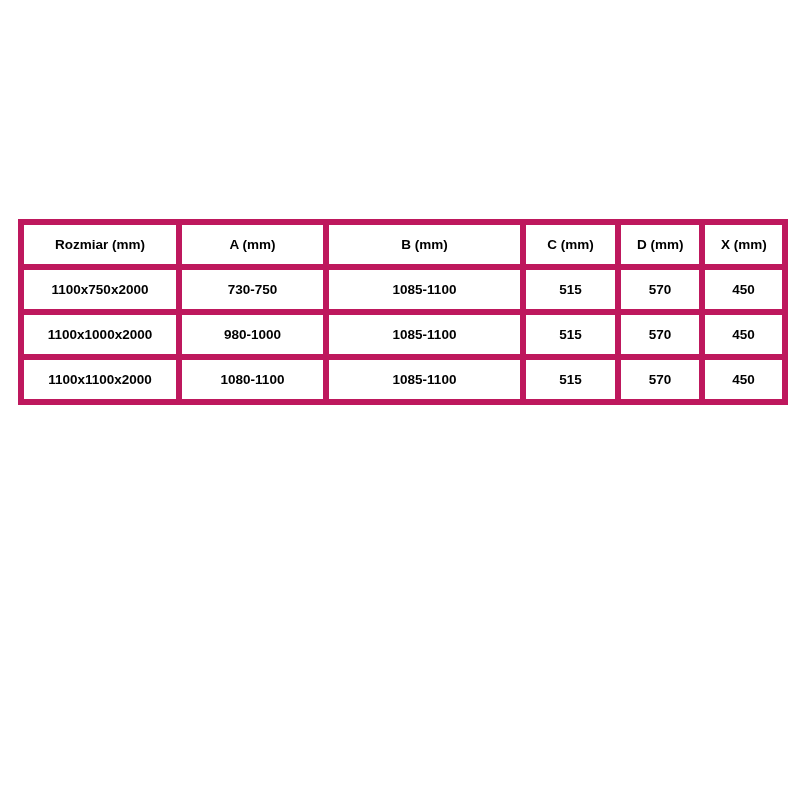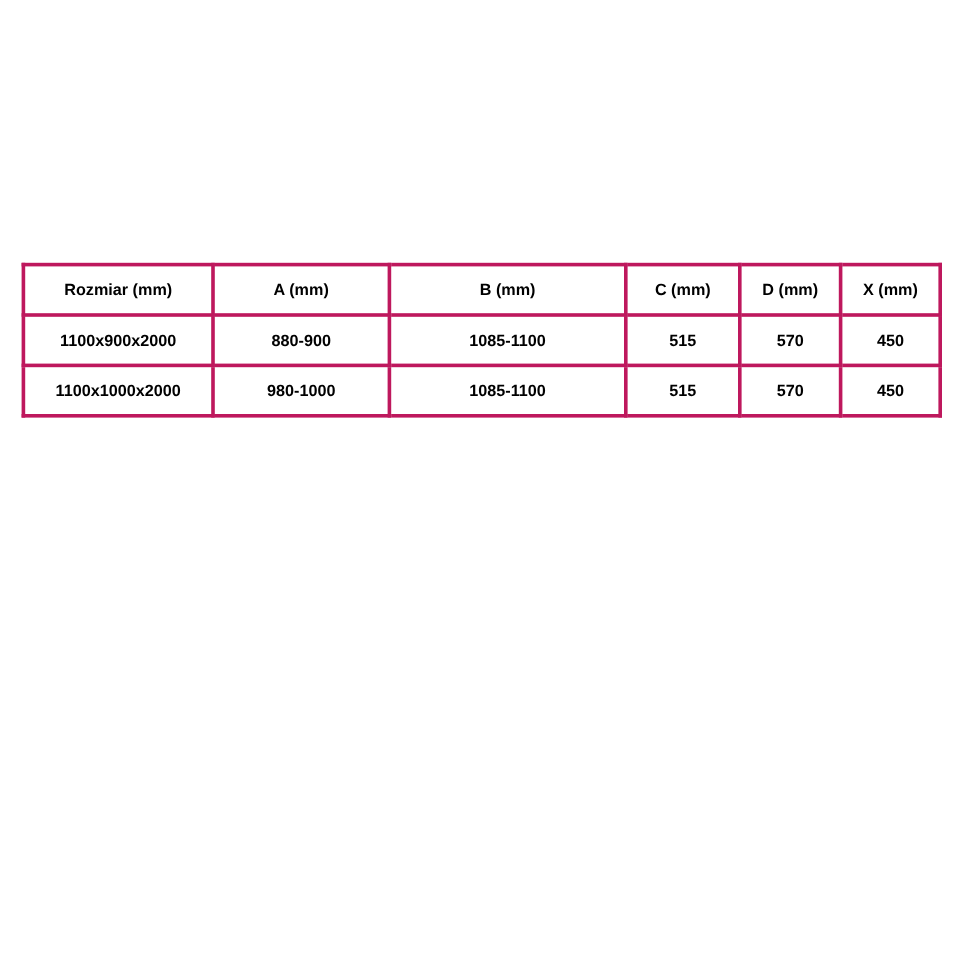--- a/index.html
+++ b/index.html
@@ -28,21 +28,21 @@
     left: 18px;
     top: 219px;
     width: 764px;
   }
   table.spec {
     border-collapse: collapse;
     width: 764px;
     table-layout: fixed;
   }
   table.spec td, table.spec th {
-    border: 3px solid #be185d;
+    border: 6px solid #be185d;
     text-align: center;
     vertical-align: middle;
     height: 39px;
     padding: 0 16px;
     font-size: 13.5px;
     font-weight: bold;
     color: #000000;
     white-space: nowrap;
     overflow: hidden;
   }
@@ -77,31 +77,39 @@
           <th>Rozmiar (mm)</th>
           <th>A (mm)</th>
           <th>B (mm)</th>
           <th>C (mm)</th>
           <th>D (mm)</th>
           <th>X (mm)</th>
         </tr>
       </thead>
       <tbody>
         <tr>
-          <td>1100x900x2000</td>
-          <td>880-900</td>
+          <td>1100x750x2000</td>
+          <td>730-750</td>
           <td>1085-1100</td>
           <td>515</td>
           <td>570</td>
           <td>450</td>
         </tr>
         <tr>
           <td>1100x1000x2000</td>
           <td>980-1000</td>
           <td>1085-1100</td>
           <td>515</td>
           <td>570</td>
           <td>450</td>
         </tr>
+        <tr>
+          <td>1100x1100x2000</td>
+          <td>1080-1100</td>
+          <td>1085-1100</td>
+          <td>515</td>
+          <td>570</td>
+          <td>450</td>
+        </tr>
       </tbody>
     </table>
   </div>
 </div>
 
 </body></html>

